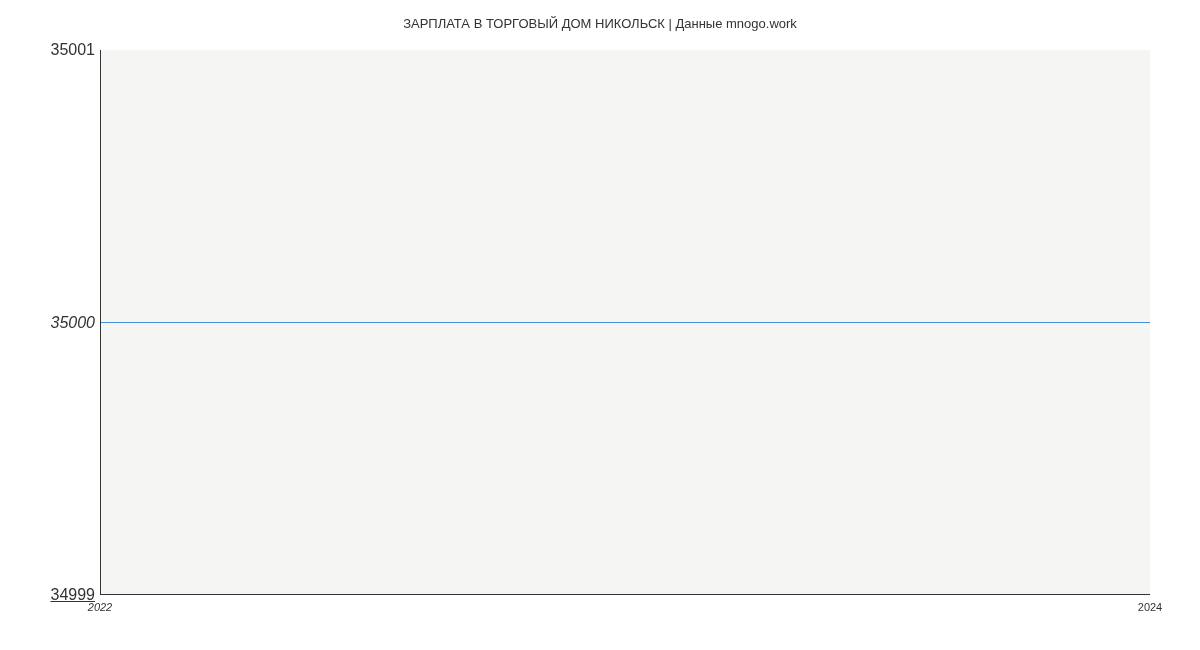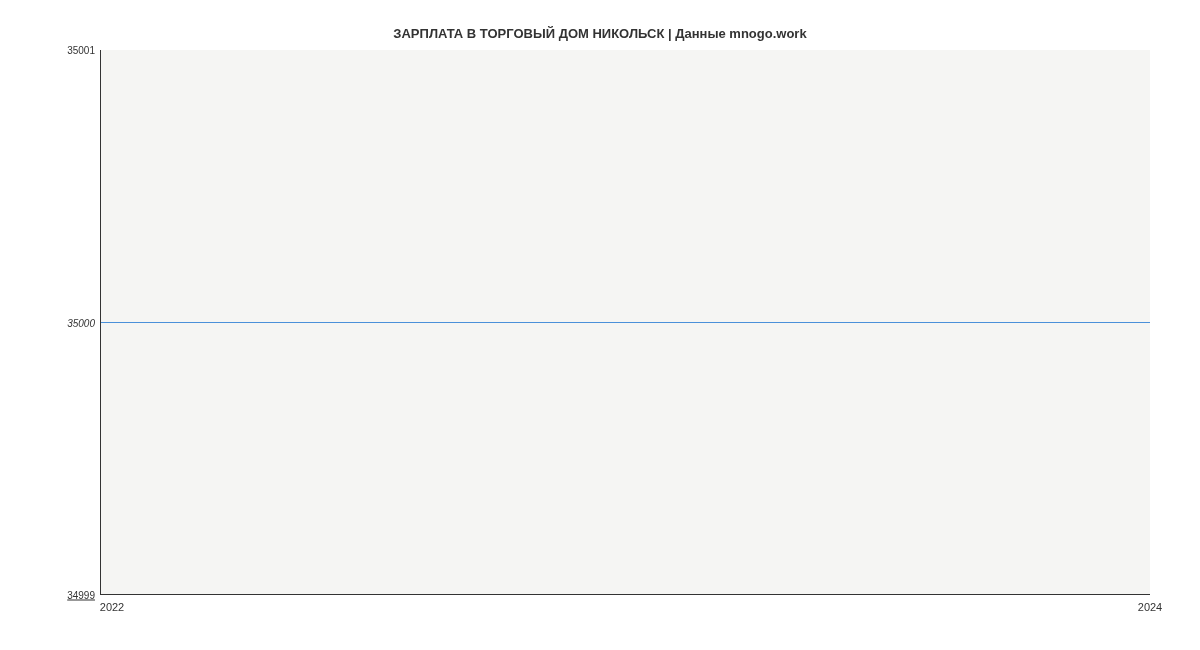--- a/index.html
+++ b/index.html
@@ -11,22 +11,22 @@
       font-family: Arial, sans-serif;
       background: #ffffff;
       width: 1200px;
       height: 650px;
       position: relative;
     }
     .chart-title {
       text-align: center;
       font-size: 13px;
       color: #333;
-      padding-top: 26px;
-      font-weight: bold;
+      padding-top: 16px;
+      font-weight: normal;
     }
     .chart-container {
       position: absolute;
       left: 100px;
       top: 50px;
       width: 1050px;
       height: 545px;
     }
     .plot-area {
       position: absolute;
@@ -41,21 +41,21 @@
     .data-line {
       position: absolute;
       left: 0;
       width: 100%;
       height: 1px;
       background: #4a90d9;
     }
     .y-tick-label {
       position: absolute;
       right: 1055px;
-      font-size: 10px;
+      font-size: 16px;
       color: #333;
       text-align: right;
       transform: translateY(-50%);
       white-space: nowrap;
     }
     .x-tick-label {
       position: absolute;
       top: 551px;
       font-size: 11px;
       color: #333;
@@ -71,15 +71,15 @@
 
 <div class="chart-container">
   <div class="plot-area">
     <div class="data-line" style="top: 50%;"></div>
   </div>
 
   <div class="y-tick-label" style="top: 0;">35001</div>
   <div class="y-tick-label" style="top: 50%; font-style: italic;">35000</div>
   <div class="y-tick-label" style="top: 100%; text-decoration: underline;">34999</div>
 
-  <div class="x-tick-label" style="left: 12px;">2022</div>
+  <div class="x-tick-label" style="left: 0; font-style: italic;">2022</div>
   <div class="x-tick-label" style="left: 100%;">2024</div>
 </div>
 
 </body></html>

